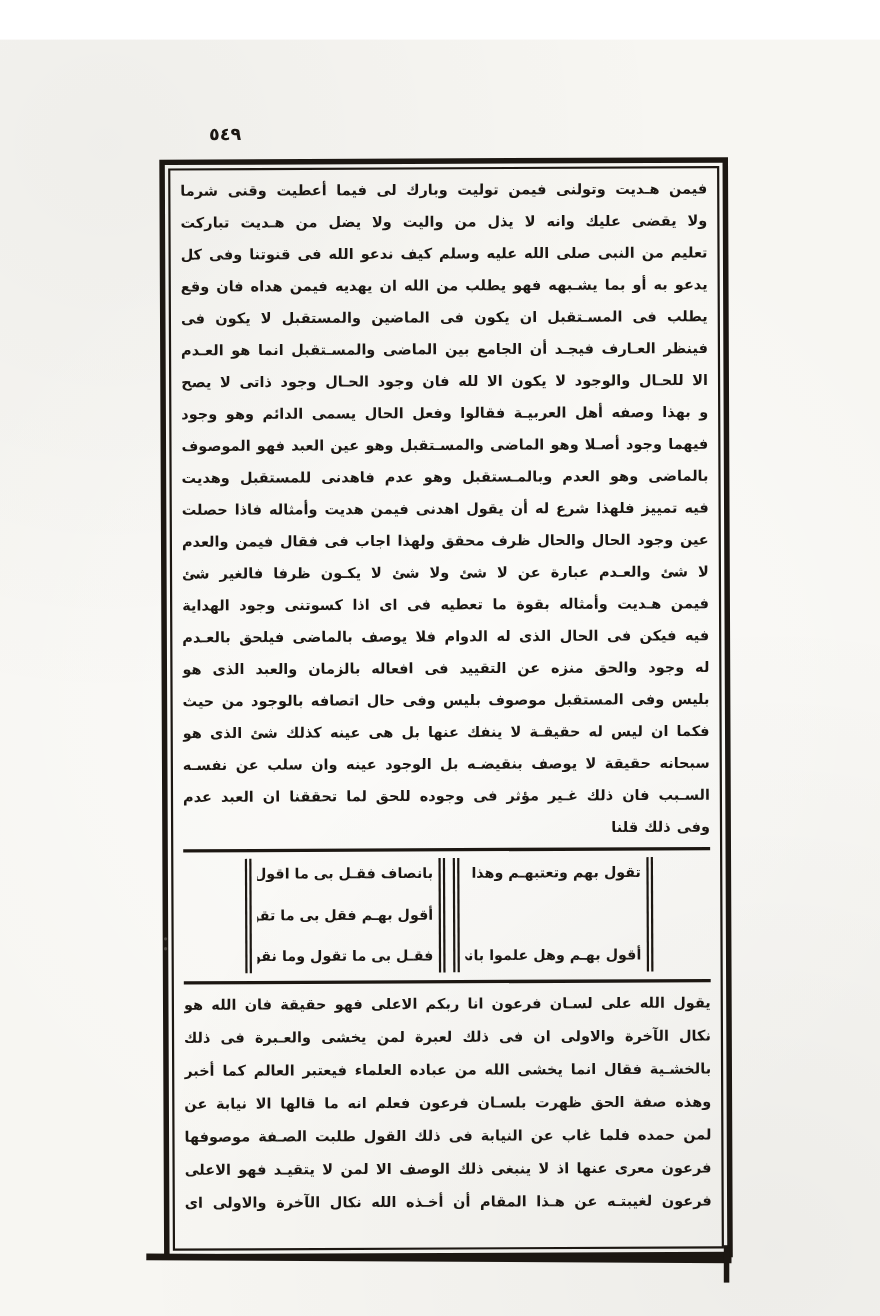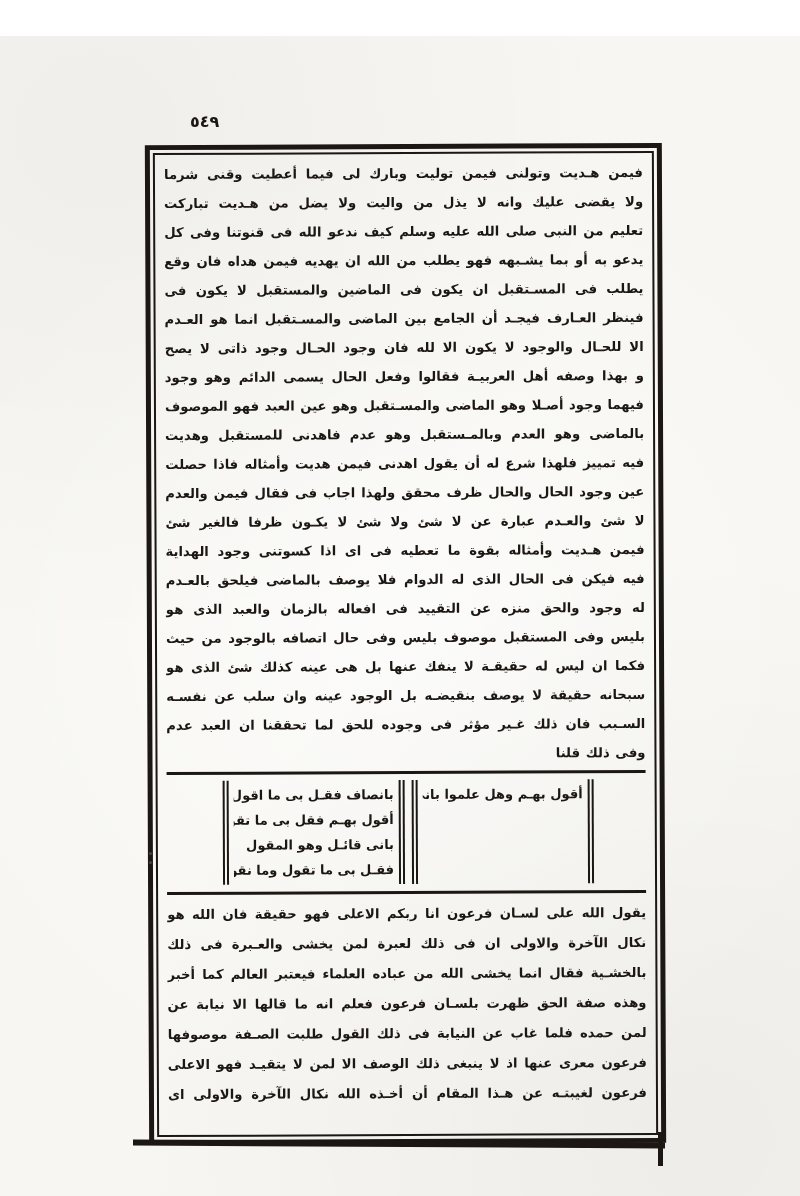--- a/index.html
+++ b/index.html
@@ -100,26 +100,26 @@
         <p class="ln">له وجود والحق منزه عن التقييد فى افعاله بالزمان والعبد الذى هو المخلوق فى الماضى موصوف</p>
         <p class="ln">بليس وفى المستقبل موصوف بليس وفى حال اتصافه بالوجود من حيث ذاته موصوف بليس</p>
         <p class="ln">فكما ان ليس له حقيقـة لا ينفك عنها بل هى عينه كذلك شئ الذى هو الوجود وهو الحق</p>
         <p class="ln">سبحانه حقيقة لا يوصف بنقيضـه بل الوجود عينه وان سلب عن نفسـه الفعل وأضافـه الى</p>
         <p class="ln">السـبب فان ذلك غـير مؤثر فى وجوده للحق لما تحققنا ان العبد عدم والعدم لا ينسب اليـه شئ</p>
         <p class="ln short">وفى ذلك قلنا</p>
       </div>
 
       <div class="poetry">
         <div class="vcol rightcol">
+          <p class="v">تقول بهم وتعتبهـم وهذا</p>
           <p class="v">أقول بهـم وهل علموا بانى</p>
         </div>
         <div class="vcol leftcol">
           <p class="v">بانصاف فقـل بى ما اقول</p>
           <p class="v">أقول بهـم فقل بى ما تقول</p>
-          <p class="v">بانى قائـل وهو المقول</p>
           <p class="v">فقـل بى ما تقول وما نقول</p>
         </div>
       </div>
 
       <div class="block bottom">
         <p class="ln">يقول الله على لسـان فرعون انا ربكم الاعلى فهو حقيقة فان الله هو ربنا الاعلى فاخـذه الله</p>
         <p class="ln">نكال الآخرة والاولى ان فى ذلك لعبرة لمن يخشى والعـبرة فى ذلك للعالم فان الله وصف العلماء</p>
         <p class="ln">بالخشـية فقال انما يخشى الله من عباده العلماء فيعتبر العالم كما أخبر الله من أين أخذ فرعون</p>
         <p class="ln">وهذه صفة الحق ظهرت بلسـان فرعون فعلم انه ما قالها الا نيابة عن الحق كما يقول المصلى سمع الله</p>
         <p class="ln">لمن حمده فلما غاب عن النيابة فى ذلك القول طلبت الصـفة موصوفها فرجعت الى الحق وبقى</p>

